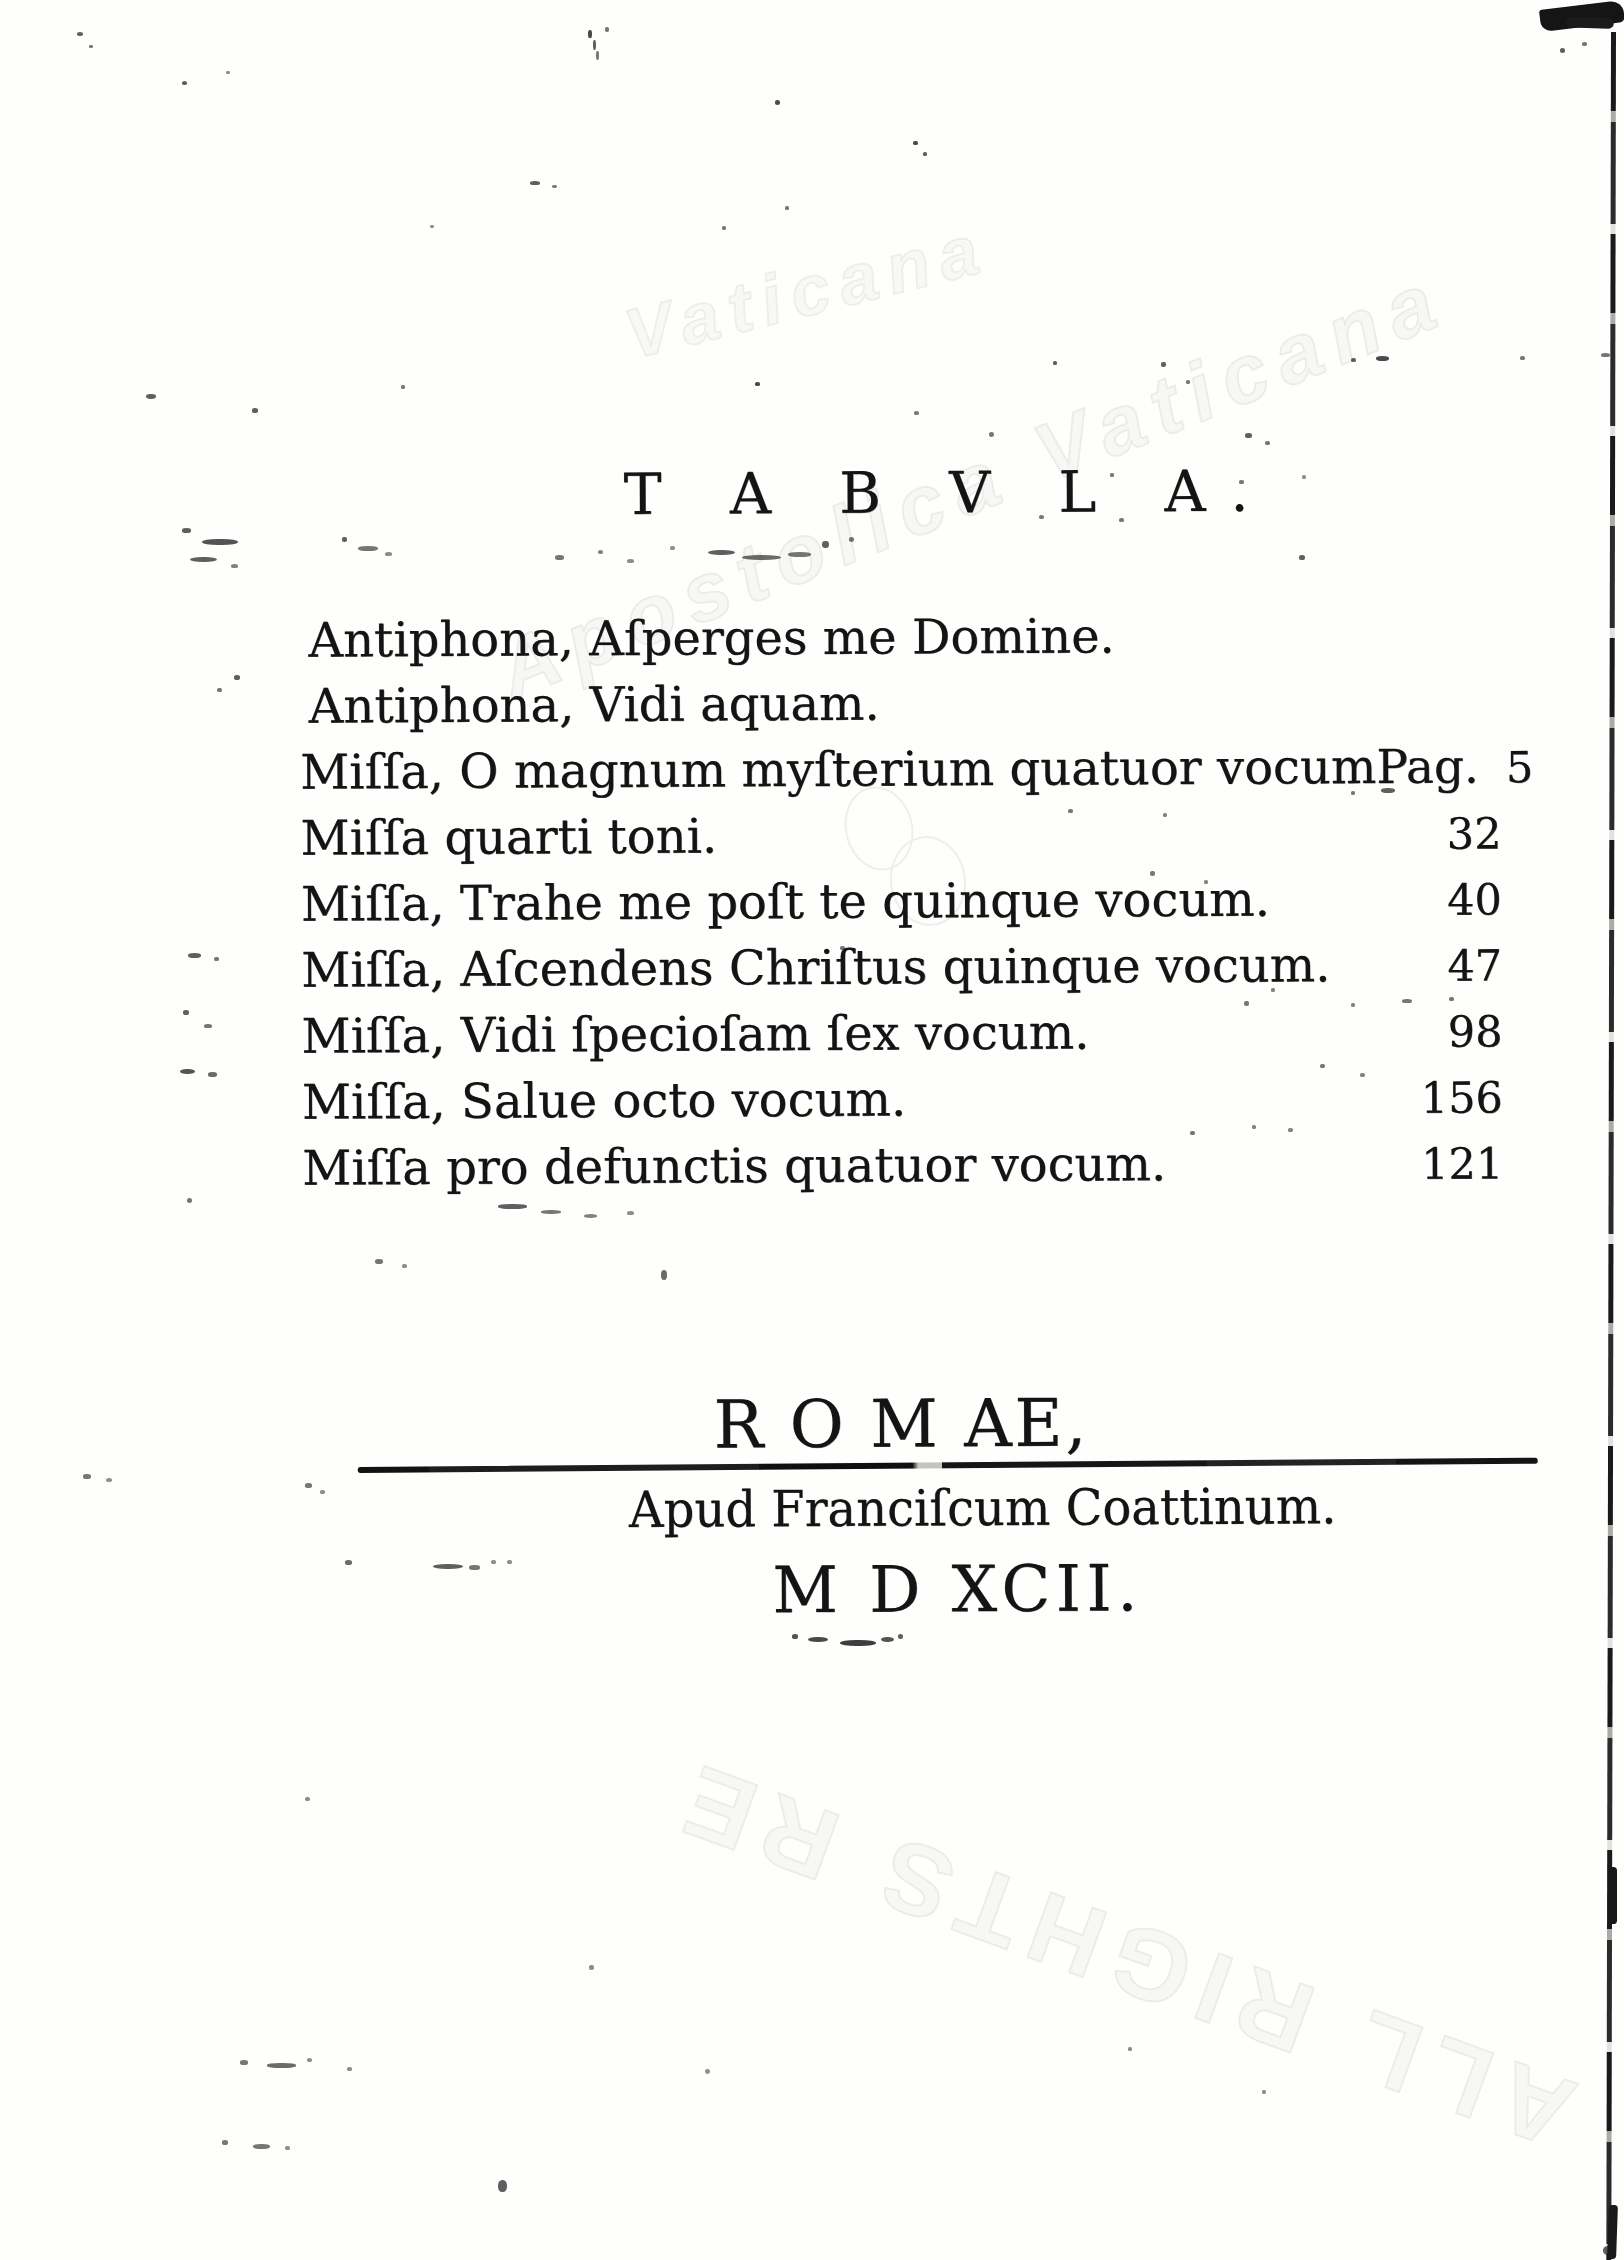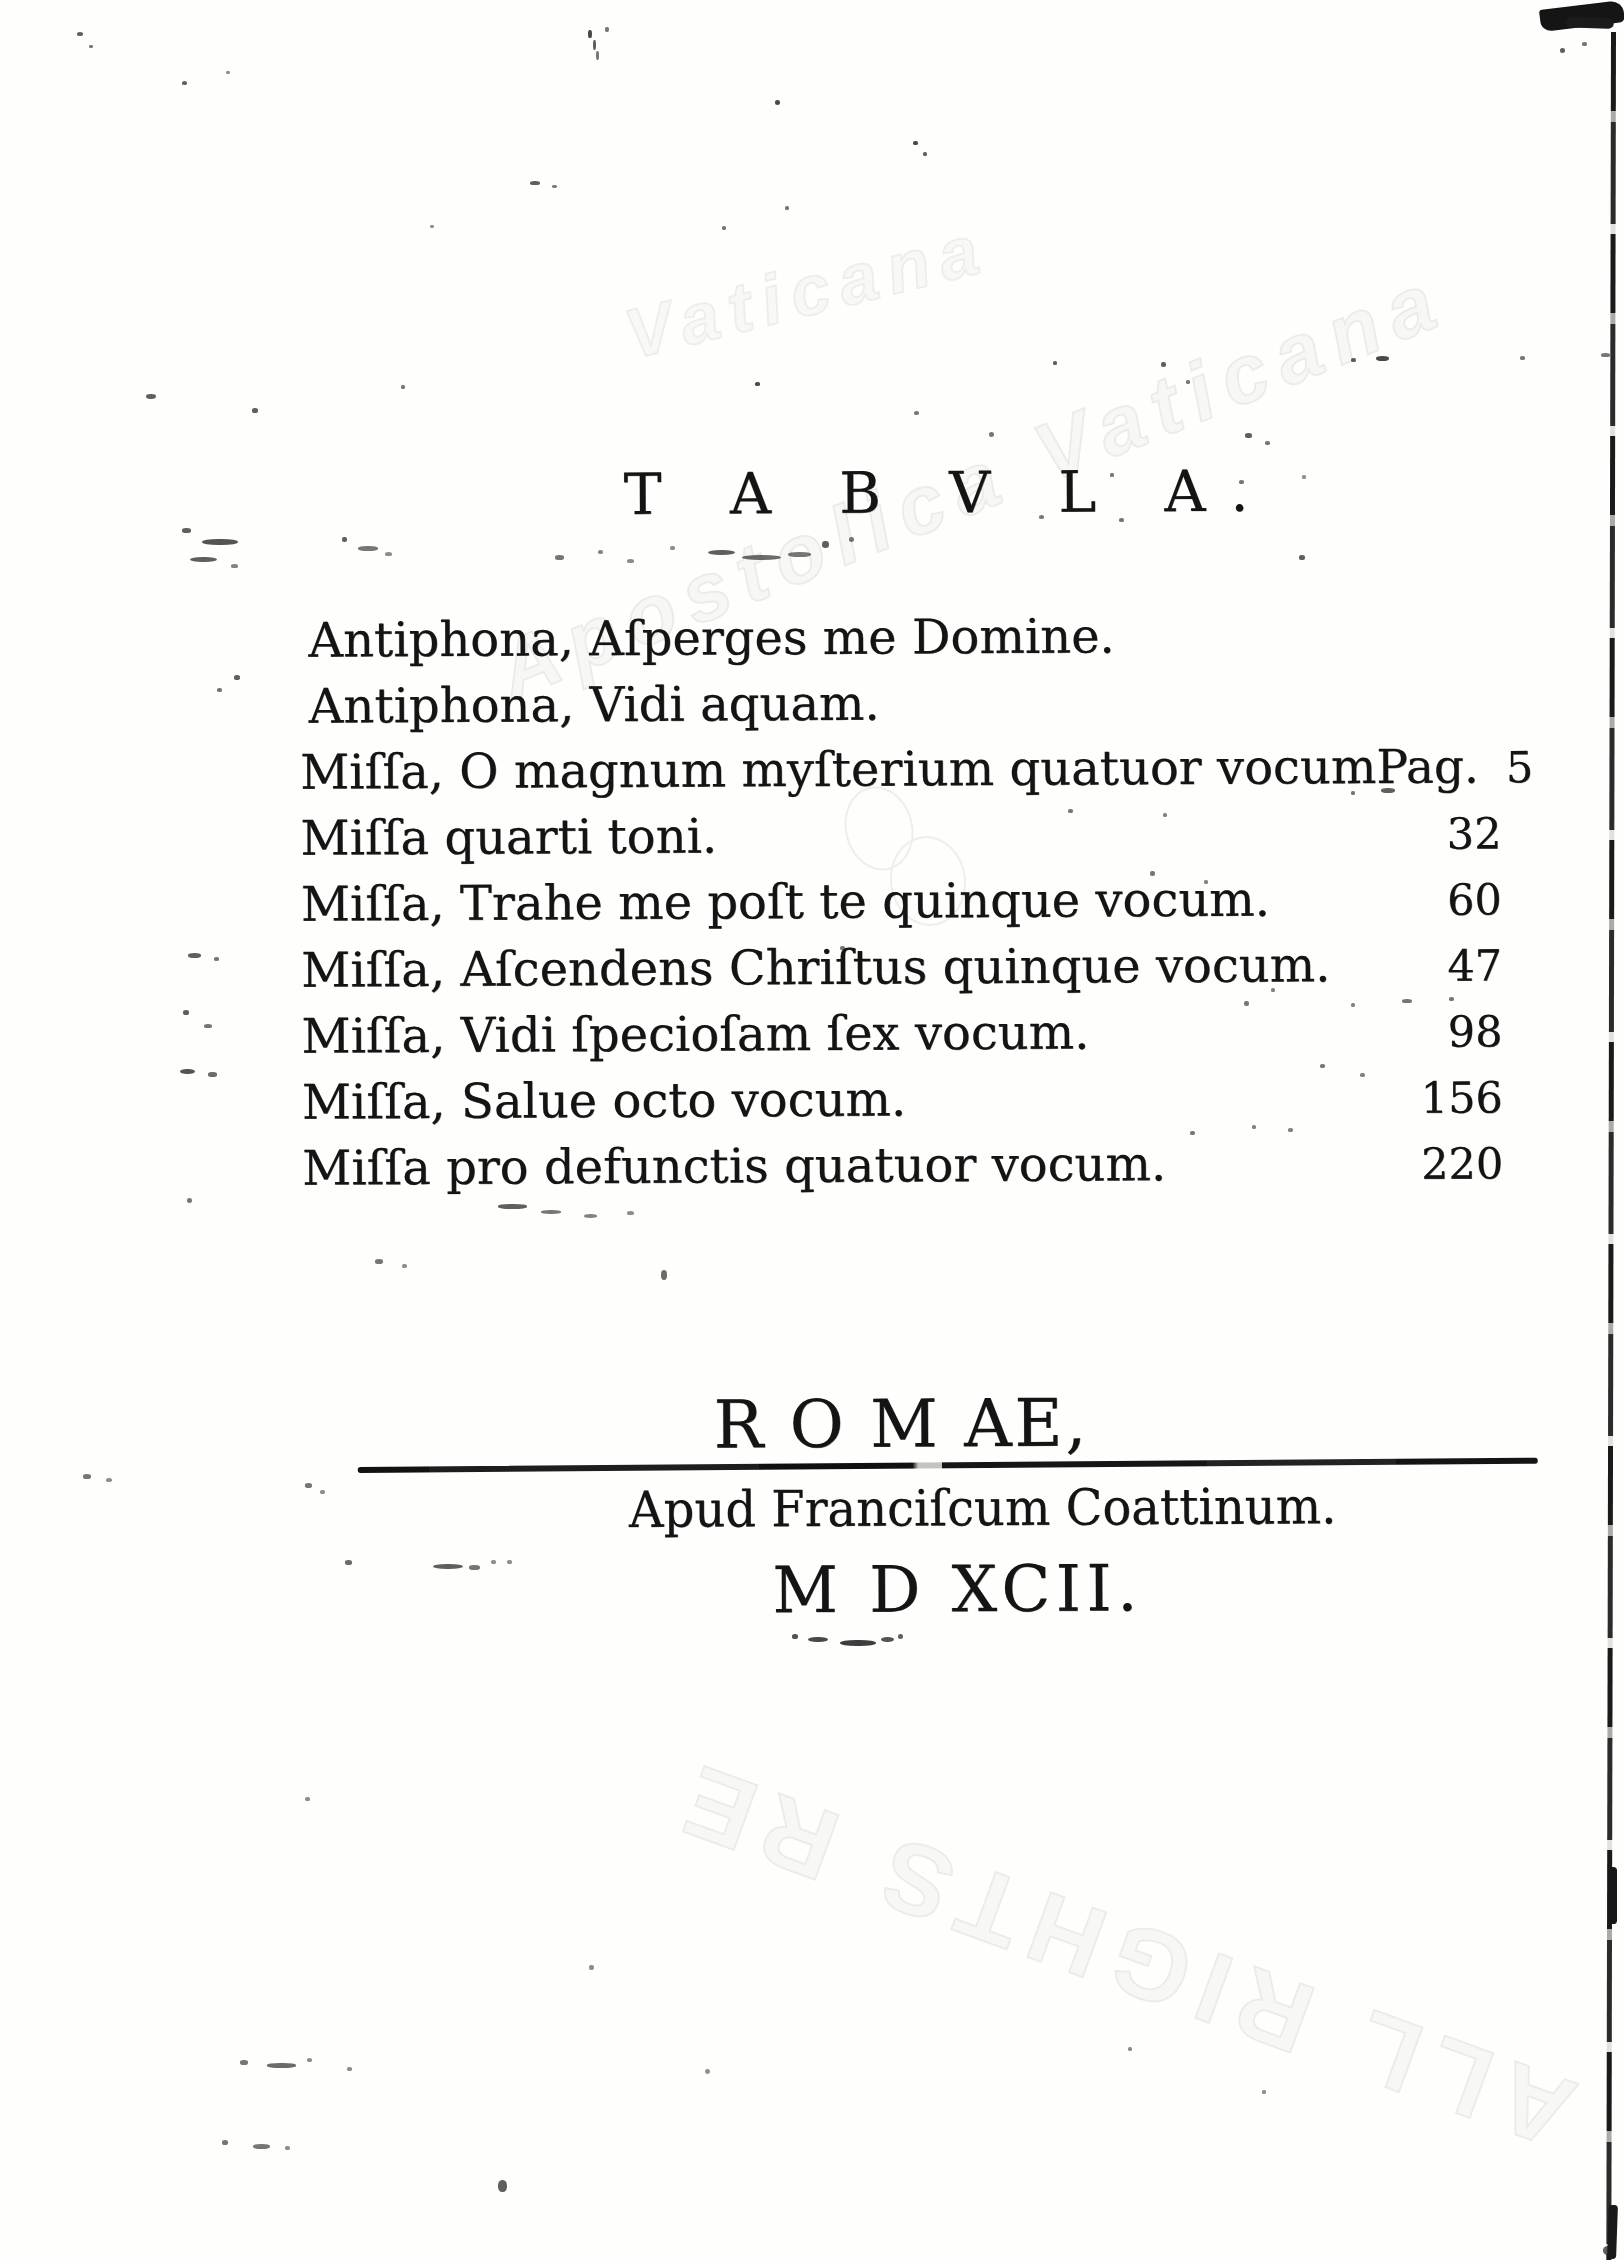--- a/index.html
+++ b/index.html
@@ -115,21 +115,21 @@
     <span class="epage">
       <span class="pfx inkline"></span>
       <span class="num inkline">32</span>
     </span>
   </div>
 
   <div class="entry">
     <span class="etitle inkline">Miſſa, Trahe me poſt te quinque vocum.</span>
     <span class="epage">
       <span class="pfx inkline"></span>
-      <span class="num inkline">60</span>
+      <span class="num inkline">40</span>
     </span>
   </div>
 
   <div class="entry">
     <span class="etitle inkline">Miſſa, Aſcendens Chriſtus quinque vocum.</span>
     <span class="epage">
       <span class="pfx inkline"></span>
       <span class="num inkline">47</span>
     </span>
   </div>
@@ -147,21 +147,21 @@
     <span class="epage">
       <span class="pfx inkline"></span>
       <span class="num inkline">156</span>
     </span>
   </div>
 
   <div class="entry">
     <span class="etitle inkline">Miſſa pro defunctis quatuor vocum.</span>
     <span class="epage">
       <span class="pfx inkline"></span>
-      <span class="num inkline">220</span>
+      <span class="num inkline">121</span>
     </span>
   </div>
 </div>
 
     <div class="romae inkline">R O M AE,</div>
     <div class="rule"></div>
     <div class="apud inkline">Apud Franciſcum Coattinum.</div>
     <div class="year inkline">M D XCII.</div>
   </div>
 

